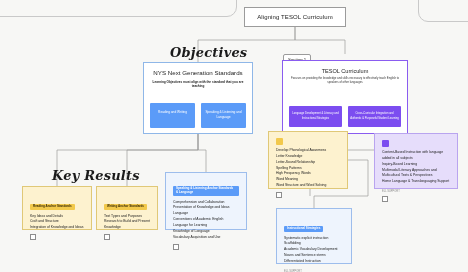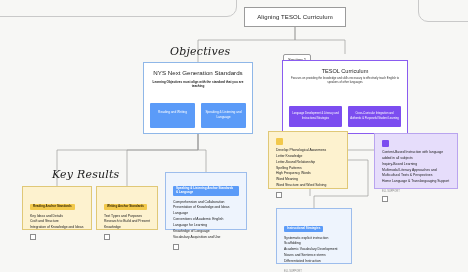--- a/index.html
+++ b/index.html
@@ -20,21 +20,21 @@
 
   .title-box{
     left:244px;top:7px;width:102px;height:20px;
     background:#ffffff;border:1px solid #9b9b9b;
     display:flex;align-items:center;justify-content:center;
   }
   .title-box .t{font-size:6px;color:#222;letter-spacing:.1px;}
 
   .hand-label{
     position:absolute;font-family:"DejaVu Serif",serif;font-style:italic;
-    font-weight:normal;font-size:11px;color:#1b1b1b;letter-spacing:.2px;padding-left:42px;
+    font-weight:bold;font-size:13px;color:#1b1b1b;letter-spacing:.2px;padding-left:42px;
   }
 
   .nys{
     left:143px;top:62px;width:110px;height:72px;
     background:#ffffff;border:1px solid #8fb7e8;
   }
   .nys h3{margin:6px 6px 0;font-size:6.2px;font-weight:normal;text-align:center;color:#1d1d1d;line-height:1.45;}
   .nys p{margin:2px 5px 0;font-size:3.1px;font-weight:bold;text-align:center;color:#222;line-height:1.4;}
   .nys .row{position:absolute;left:6px;right:6px;bottom:5px;display:flex;gap:6px;}
   .nys .sub{

